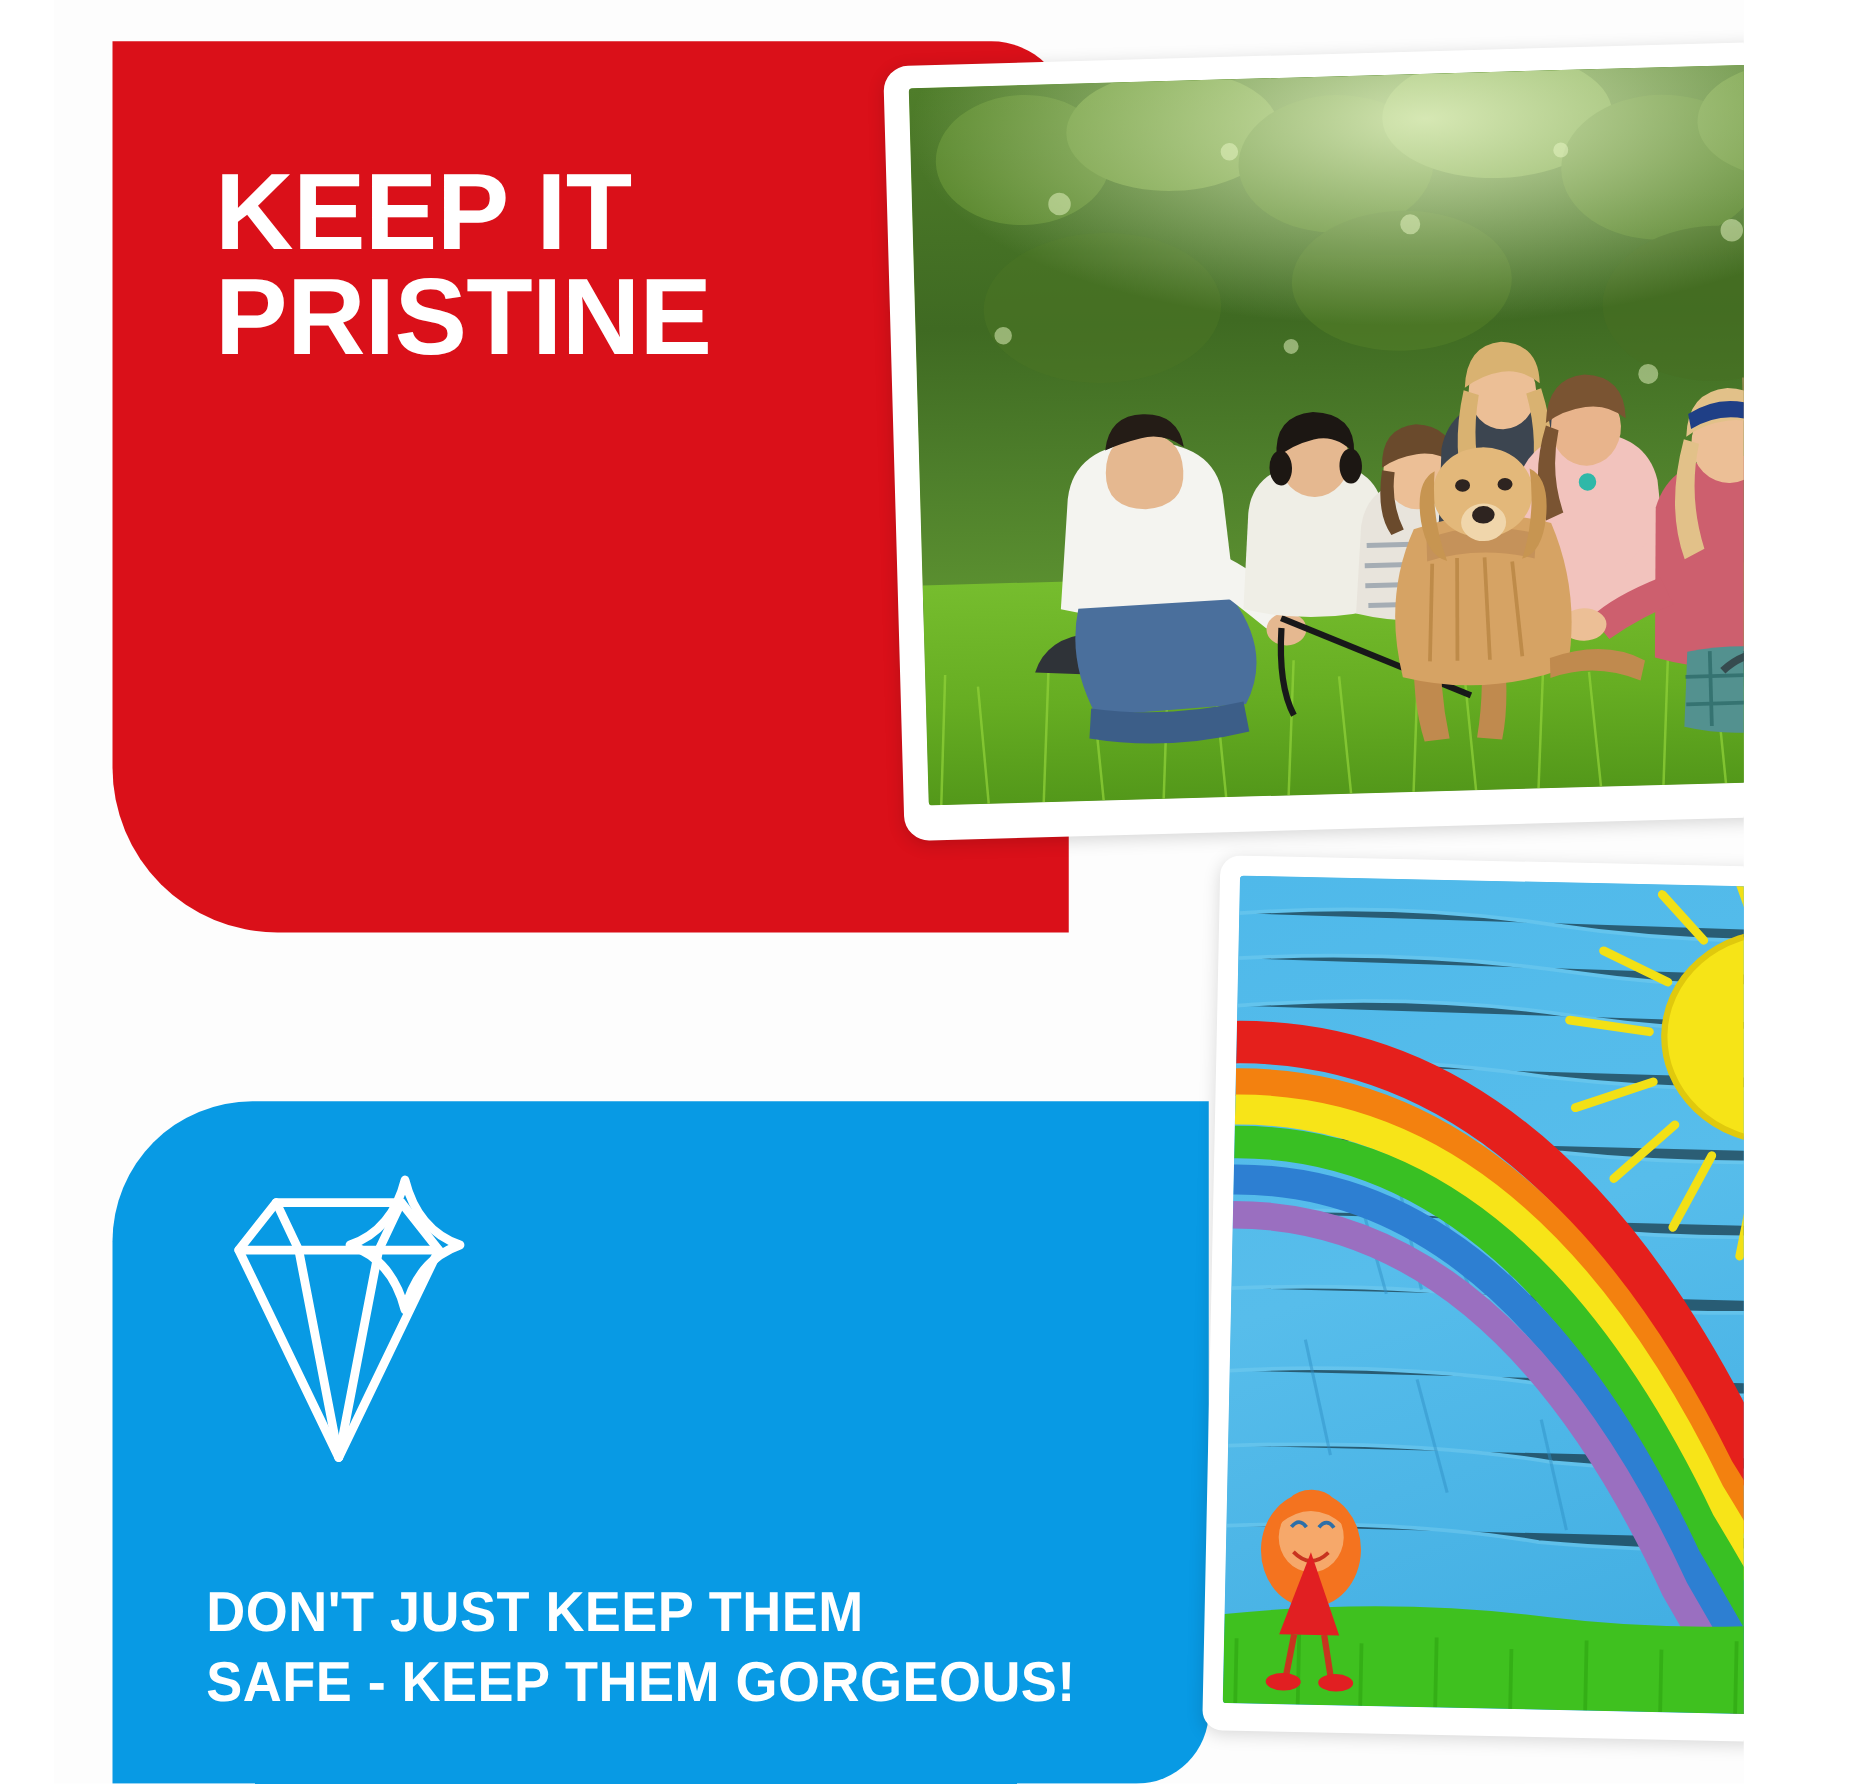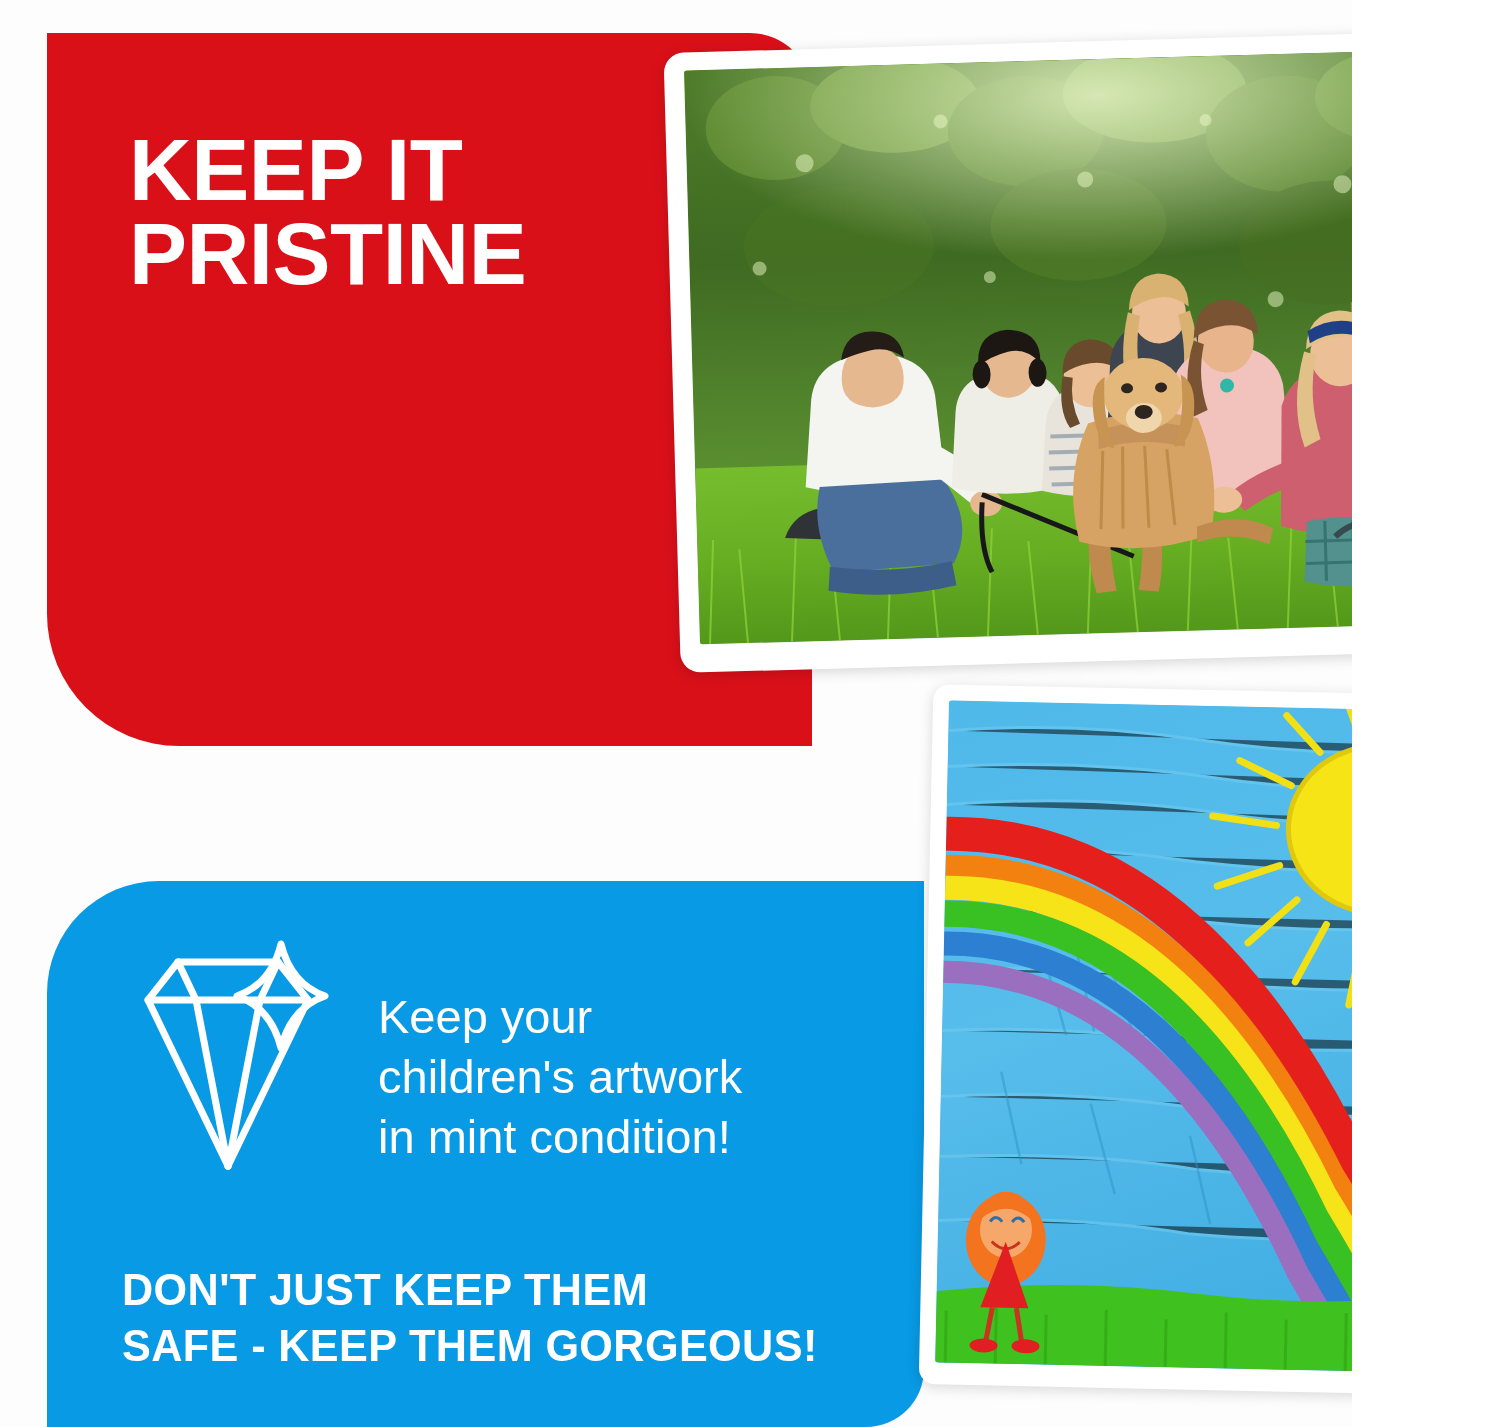--- a/index.html
+++ b/index.html
@@ -7,20 +7,21 @@
     padding: 0;
     background: #ffffff;
   }
   #page {
     position: relative;
     width: 1352px;
     height: 1427px;
     background: #fdfdfd;
     overflow: hidden;
     font-family: "Liberation Sans", sans-serif;
+    margin-left: 43px;
   }
 
   
   .red-panel {
     position: absolute;
     left: 47px;
     top: 33px;
     width: 765px;
     height: 713px;
     background: #da1019;
@@ -337,23 +338,20 @@
       <path d="M60 24 L78 62"></path>
       <path d="M160 24 L142 62"></path>
 
       <path d="M78 62 L110 228"></path>
       <path d="M142 62 L110 228"></path>
 
       <path d="M163 6 q10 40 44 52 q-34 12 -44 52 q-10 -40 -44 -52 q34 -12 44 -52 Z"></path>
     </svg>
   </div>
 
-  <div class="blue-text">Keep your
-children's artwork
-in mint condition!</div>
 
   <div class="tagline">DON'T JUST KEEP THEM
 SAFE - KEEP THEM GORGEOUS!</div>
 
   <div class="art-card">
     <div class="art-inner">
       <svg class="art-svg" viewBox="0 0 530 662" preserveAspectRatio="none">
         <defs>
           <linearGradient id="skyG" x1="0" y1="0" x2="0.3" y2="1">
             <stop offset="0%" stop-color="#4fb9ea"></stop>

